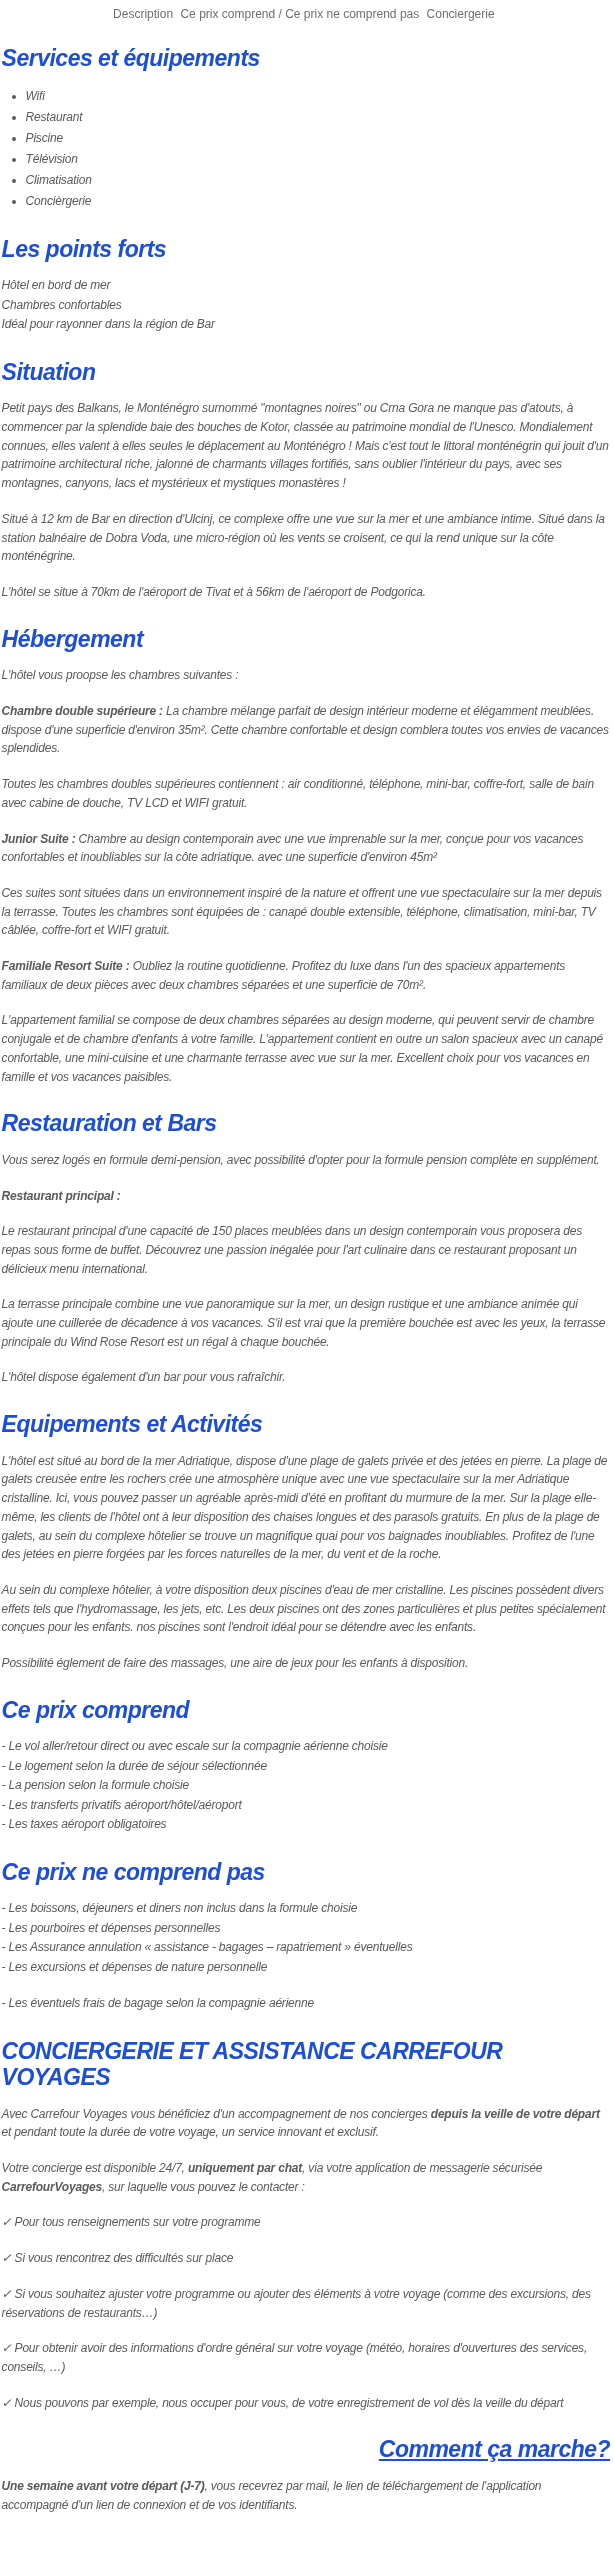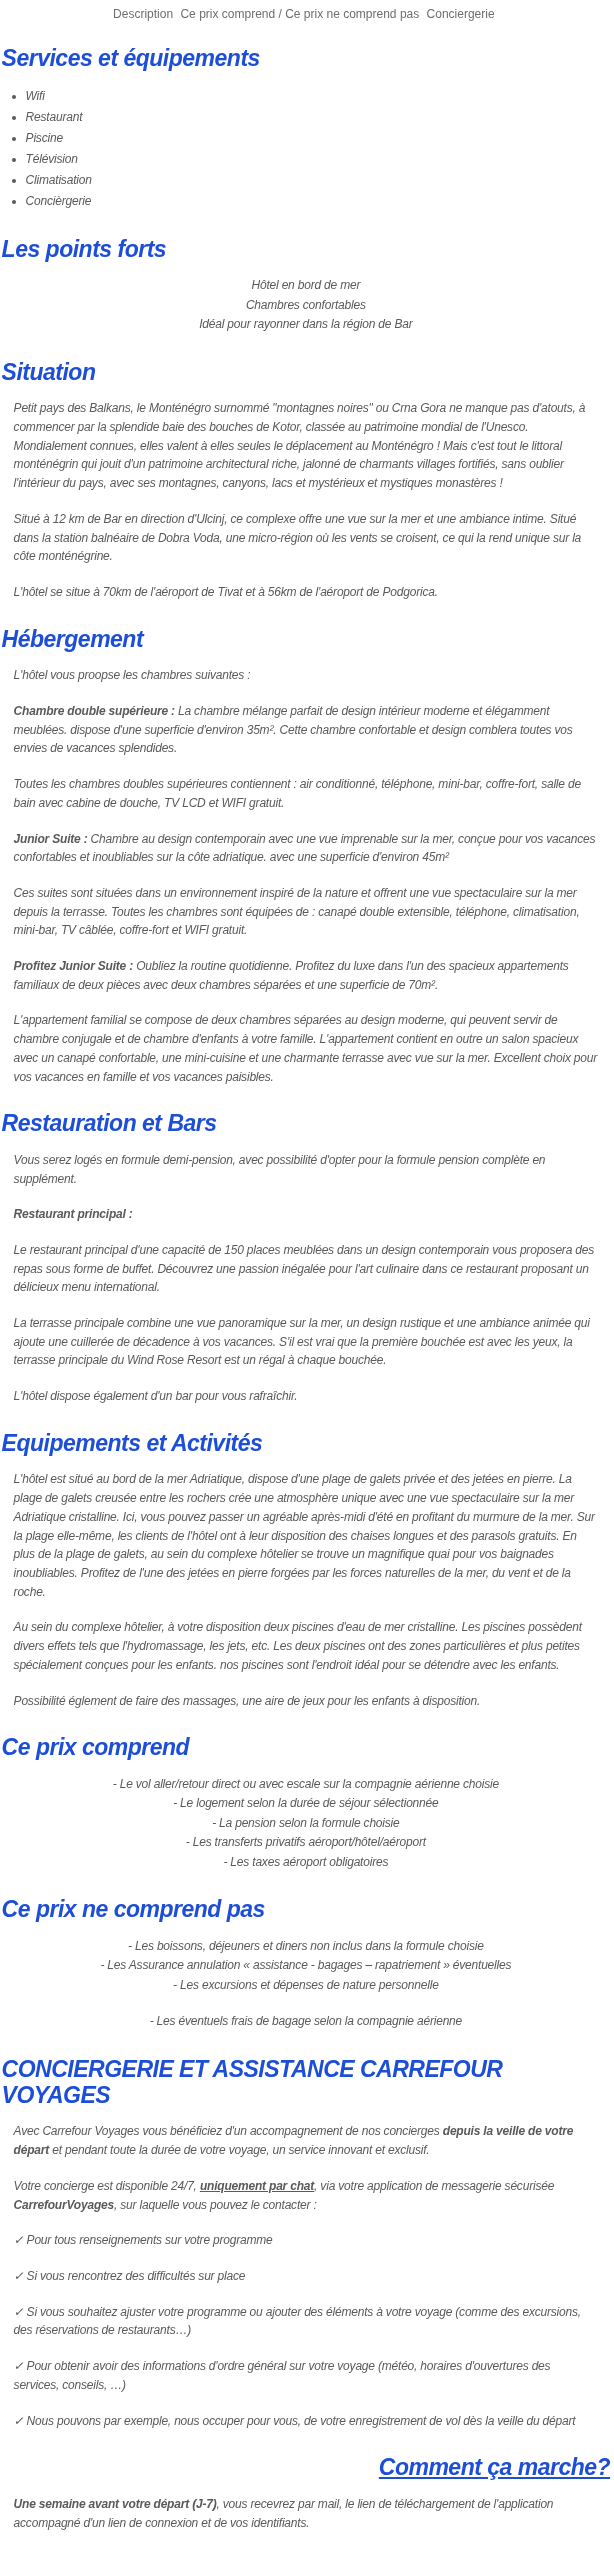--- a/index.html
+++ b/index.html
@@ -6,27 +6,27 @@
   body{width:615px;font-family:"Liberation Sans",sans-serif;}
   .page{padding:6.5px 4.9px 27.6px 1.6px;}
   .tabs{font-size:12px;line-height:14.6px;color:#6d6e71;font-style:normal;text-align:center;}
   .tab{display:inline;margin-right:4px;cursor:pointer;}
   #doc-content{font-style:italic;color:#595a5c;font-size:12px;line-height:18.7px;letter-spacing:-0.2px;}
   #doc-content h2{
     color:#1d4ed8;font-size:23px;line-height:26px;font-weight:bold;font-style:italic;
     letter-spacing:-0.5px;margin:24px 0 14.6px;
   }
   #doc-content h2.und{text-decoration:underline;text-align:right;}
-  #doc-content p{margin:0 12px 17px;}
+  #doc-content p{margin:0 0 17px;}
   #doc-content ul{margin:8px 0 13px;padding-left:24px;}
   #doc-content li{line-height:21px;}
-  #doc-content .lines{margin:0 0 17px;text-align:center;}
+  #doc-content .lines{margin:0 0 17px;}
   #doc-content .line{line-height:19.5px;}
   #doc-content b{font-weight:bold;}
-  #doc-content .u{text-decoration:underline;}
+  #doc-content .u{}
 </style>
 </head>
 <body>
 
 <div class="page">
   <div class="tabs">
     <span class="tab">Description</span>
     <span class="tab">Ce prix comprend / Ce prix ne comprend pas</span>
     <span class="tab">Conciergerie</span>
   </div>
@@ -50,21 +50,21 @@
       <h2>Situation</h2>
       <p><span>Petit pays des Balkans, le Monténégro surnommé "montagnes noires" ou Crna Gora ne manque pas d'atouts, à commencer par la splendide baie des bouches de Kotor, classée au patrimoine mondial de l'Unesco. Mondialement connues, elles valent à elles seules le déplacement au Monténégro ! Mais c'est tout le littoral monténégrin qui jouit d'un patrimoine architectural riche, jalonné de charmants villages fortifiés, sans oublier l'intérieur du pays, avec ses montagnes, canyons, lacs et mystérieux et mystiques monastères !</span></p>
       <p><span>Situé à 12 km de Bar en direction d'Ulcinj, ce complexe offre une vue sur la mer et une ambiance intime. Situé dans la station balnéaire de Dobra Voda, une micro-région où les vents se croisent, ce qui la rend unique sur la côte monténégrine.</span></p>
       <p><span>L'hôtel se situe à 70km de l'aéroport de Tivat et à 56km de l'aéroport de Podgorica.</span></p>
       <h2>Hébergement</h2>
       <p><span>L'hôtel vous proopse les chambres suivantes :</span></p>
       <p><b>Chambre double supérieure :</b><span> La chambre mélange parfait de design intérieur moderne et élégamment meublées. dispose d'une superficie d'environ 35m². Cette chambre confortable et design comblera toutes vos envies de vacances splendides.</span></p>
       <p><span>Toutes les chambres doubles supérieures contiennent : air conditionné, téléphone, mini-bar, coffre-fort, salle de bain avec cabine de douche, TV LCD et WIFI gratuit.</span></p>
       <p><b>Junior Suite :</b><span> Chambre au design contemporain avec une vue imprenable sur la mer, conçue pour vos vacances confortables et inoubliables sur la côte adriatique. avec une superficie d'environ 45m²</span></p>
       <p><span>Ces suites sont situées dans un environnement inspiré de la nature et offrent une vue spectaculaire sur la mer depuis la terrasse. Toutes les chambres sont équipées de : canapé double extensible, téléphone, climatisation, mini-bar, TV câblée, coffre-fort et WIFI gratuit.</span></p>
-      <p><b>Profitez Junior Suite :</b><span> Oubliez la routine quotidienne. Profitez du luxe dans l'un des spacieux appartements familiaux de deux pièces avec deux chambres séparées et une superficie de 70m².</span></p>
+      <p><b>Familiale Resort Suite :</b><span> Oubliez la routine quotidienne. Profitez du luxe dans l'un des spacieux appartements familiaux de deux pièces avec deux chambres séparées et une superficie de 70m².</span></p>
       <p><span>L'appartement familial se compose de deux chambres séparées au design moderne, qui peuvent servir de chambre conjugale et de chambre d'enfants à votre famille. L'appartement contient en outre un salon spacieux avec un canapé confortable, une mini-cuisine et une charmante terrasse avec vue sur la mer. Excellent choix pour vos vacances en famille et vos vacances paisibles.</span></p>
       <h2>Restauration et Bars</h2>
       <p><span>Vous serez logés en formule demi-pension, avec possibilité d'opter pour la formule pension complète en supplément.</span></p>
       <p><b>Restaurant principal :</b></p>
       <p><span>Le restaurant principal d'une capacité de 150 places meublées dans un design contemporain vous proposera des repas sous forme de buffet. Découvrez une passion inégalée pour l'art culinaire dans ce restaurant proposant un délicieux menu international.</span></p>
       <p><span>La terrasse principale combine une vue panoramique sur la mer, un design rustique et une ambiance animée qui ajoute une cuillerée de décadence à vos vacances. S'il est vrai que la première bouchée est avec les yeux, la terrasse principale du Wind Rose Resort est un régal à chaque bouchée.</span></p>
       <p><span>L'hôtel dispose également d'un bar pour vous rafraîchir.</span></p>
       <h2>Equipements et Activités</h2>
       <p><span>L'hôtel est situé au bord de la mer Adriatique, dispose d'une plage de galets privée et des jetées en pierre. La plage de galets creusée entre les rochers crée une atmosphère unique avec une vue spectaculaire sur la mer Adriatique cristalline. Ici, vous pouvez passer un agréable après-midi d'été en profitant du murmure de la mer. Sur la plage elle-même, les clients de l'hôtel ont à leur disposition des chaises longues et des parasols gratuits. En plus de la plage de galets, au sein du complexe hôtelier se trouve un magnifique quai pour vos baignades inoubliables. Profitez de l'une des jetées en pierre forgées par les forces naturelles de la mer, du vent et de la roche.</span></p>
       <p><span>Au sein du complexe hôtelier, à votre disposition deux piscines d'eau de mer cristalline. Les piscines possèdent divers effets tels que l'hydromassage, les jets, etc. Les deux piscines ont des zones particulières et plus petites spécialement conçues pour les enfants. nos piscines sont l'endroit idéal pour se détendre avec les enfants.</span></p>
@@ -73,20 +73,21 @@
       <div class="lines">
         <div class="line">- Le vol aller/retour direct ou avec escale sur la compagnie aérienne choisie</div>
         <div class="line">- Le logement selon la durée de séjour sélectionnée</div>
         <div class="line">- La pension selon la formule choisie</div>
         <div class="line">- Les transferts privatifs aéroport/hôtel/aéroport</div>
         <div class="line">- Les taxes aéroport obligatoires</div>
       </div>
       <h2>Ce prix ne comprend pas</h2>
       <div class="lines">
         <div class="line">- Les boissons, déjeuners et diners non inclus dans la formule choisie</div>
+        <div class="line">- Les pourboires et dépenses personnelles</div>
         <div class="line">- Les Assurance annulation « assistance - bagages – rapatriement » éventuelles</div>
         <div class="line">- Les excursions et dépenses de nature personnelle</div>
       </div>
       <div class="lines">
         <div class="line">- Les éventuels frais de bagage selon la compagnie aérienne</div>
       </div>
       <h2>CONCIERGERIE ET ASSISTANCE CARREFOUR VOYAGES</h2>
       <p><span>Avec Carrefour Voyages vous bénéficiez d'un accompagnement de nos concierges </span><b>depuis la veille de votre départ</b><span> et pendant toute la durée de votre voyage, un service innovant et exclusif.</span></p>
       <p><span>Votre concierge est disponible 24/7, </span><b class="u">uniquement par chat</b><span>, via votre application de messagerie sécurisée </span><b>CarrefourVoyages</b><span>, sur laquelle vous pouvez le contacter :</span></p>
       <p><span>✓ Pour tous renseignements sur votre programme</span></p>

